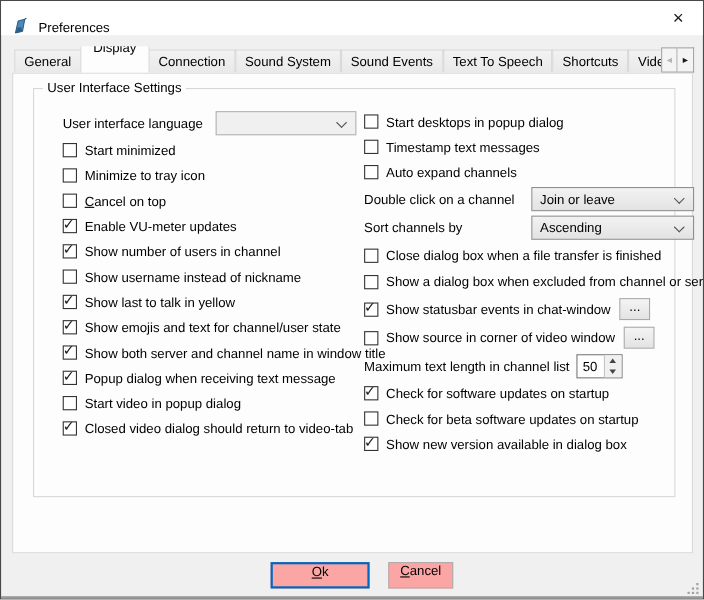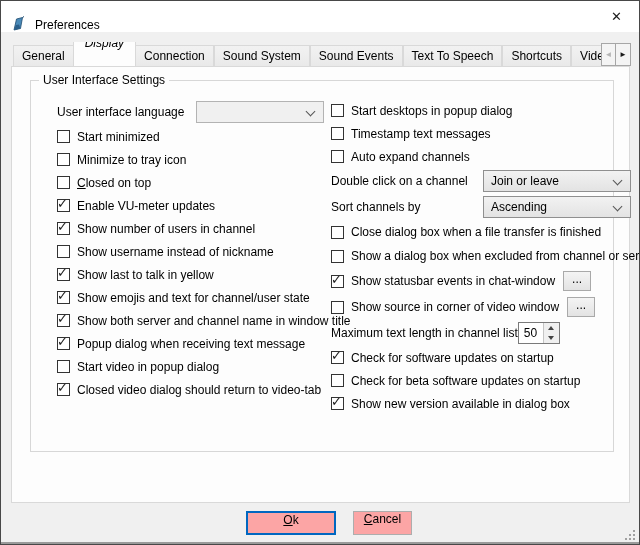--- a/index.html
+++ b/index.html
@@ -10,21 +10,21 @@
   }
   .bottom-edge { position:absolute; left:0; right:0; bottom:0; height:2px; background:#9a9a9a; }
   
   .titlebar { position:absolute; top:0; left:0; right:0; height:31px; background:#ffffff; display:flex; align-items:flex-end; padding-left:9px; }
   .app-icon { width:17px; height:17px; margin-right:8px; }
   .title-text { font-size:12px; }
   .close-btn { position:absolute; top:0; right:0; width:45px; height:31px; display:flex; align-items:center; justify-content:center; font-size:13px; color:#1a1a1a; }
   
   .tabbar { position:absolute; top:41px; left:10px; width:590px; height:24px; display:flex; align-items:flex-end; overflow:hidden; z-index:3; padding-left:2px; box-sizing:border-box; }
   .tab { height:20px; line-height:20px; padding:0 8px; background:linear-gradient(#f2f2f2,#e9e9e9); border:1px solid #d9d9d9; border-bottom:none; white-space:nowrap; flex:0 0 auto; }
-  .tab.active { height:23px; line-height:23px; background:#fdfdfd; margin:0 -1px -1px -1px; z-index:4; position:relative; padding:12px 11px;font-style:italic; }
+  .tab.active { height:23px; line-height:23px; background:#fdfdfd; margin:0 -1px -1px -1px; z-index:4; position:relative; padding:12px 11px; }
   .tab-scroll { position:absolute; top:42px; left:600px; height:23px; display:flex; z-index:5; }
   .tsbtn { width:15px; height:23px; box-sizing:border-box; background:#f4f4f4; border:1px solid #a6a6a6; display:flex; align-items:center; justify-content:center; font-size:8px; }
   .tsbtn + .tsbtn { border-left:none; }
   .tsbtn.disabled { color:#b5b5b5; }
   .tsbtn.enabled { color:#1a1a1a; }
   
   .page { position:absolute; top:65px; left:10px; width:619px; height:437px; box-sizing:border-box; background:#fdfdfd; border:1px solid #d9d9d9; z-index:1; }
   .groupbox { position:absolute; left:18px; top:13px; width:584px; height:372px; box-sizing:border-box; border:1px solid #d7d7d7; }
   .group-label { position:absolute; top:-8px; left:8px; background:#fdfdfd; padding:0 4px; }
   
@@ -42,21 +42,21 @@
   .underline-first::first-letter { text-decoration:underline; }
   
   .combo { position:absolute; top:2px; height:22px; box-sizing:border-box; border:1px solid #8f8f8f; background:linear-gradient(#f2f2f2,#e3e3e3); display:flex; align-items:center; padding:0 30px 0 7px; }
   .combo.light { border-color:#b3b3b3; background:#f0f0f0; }
   .combo .chev { position:absolute; right:9px; top:6px; width:6px; height:6px; border-right:1px solid #565656; border-bottom:1px solid #565656; transform:rotate(45deg); }
   .lang-combo { left:139px; width:128px; }
   .right-combo { left:152px; width:148px; }
   
   .dots-btn { width:28px; height:20px; box-sizing:border-box; margin-left:8px; background:linear-gradient(#f4f4f4,#e3e3e3); border:1px solid #a9a9a9; text-align:center; line-height:14px; font-size:12px; }
   
-  .spin { width:42px; height:22px; box-sizing:border-box; border:1px solid #7a7a7a; background:#ffffff; display:flex; }
+  .spin { width:42px; height:22px; box-sizing:border-box; border:1px solid #7a7a7a; background:#ffffff; display:flex; margin-left:6px; }
   .spin .val { flex:1; padding:3px 0 0 5px; }
   .spin .btns { width:15px; border-left:1px solid #c5c5c5; background:#f0f0f0; display:flex; flex-direction:column; }
   .spin .sbtn { flex:1; display:flex; align-items:center; justify-content:center; }
   .tri-up { width:0; height:0; border-left:3px solid transparent; border-right:3px solid transparent; border-bottom:4px solid #444; }
   .tri-dn { width:0; height:0; border-left:3px solid transparent; border-right:3px solid transparent; border-top:4px solid #444; }
   
   .btn { position:absolute; top:510px; height:24px; box-sizing:border-box; background:#fca5a5; border:1px solid #adadad; display:flex; align-items:flex-start; justify-content:center; }
   .btn .btn-label { display:block; }
   .btn.default { border:2px solid #0067c0; }
   .btn.ok { left:245px; width:90px; }
@@ -116,21 +116,21 @@
             <div class="row check-row">
               <span class="cb"></span>
               <span class="cb-label">Start minimized</span>
             </div>
             <div class="row check-row">
               <span class="cb"></span>
               <span class="cb-label">Minimize to tray icon</span>
             </div>
             <div class="row check-row">
               <span class="cb"></span>
-              <span class="cb-label underline-first">Closed on top</span>
+              <span class="cb-label underline-first">Cancel on top</span>
             </div>
             <div class="row check-row">
               <span class="cb">
                 <span class="mark">✓</span>
               </span>
               <span class="cb-label">Enable VU-meter updates</span>
             </div>
             <div class="row check-row">
               <span class="cb">
                 <span class="mark">✓</span>

